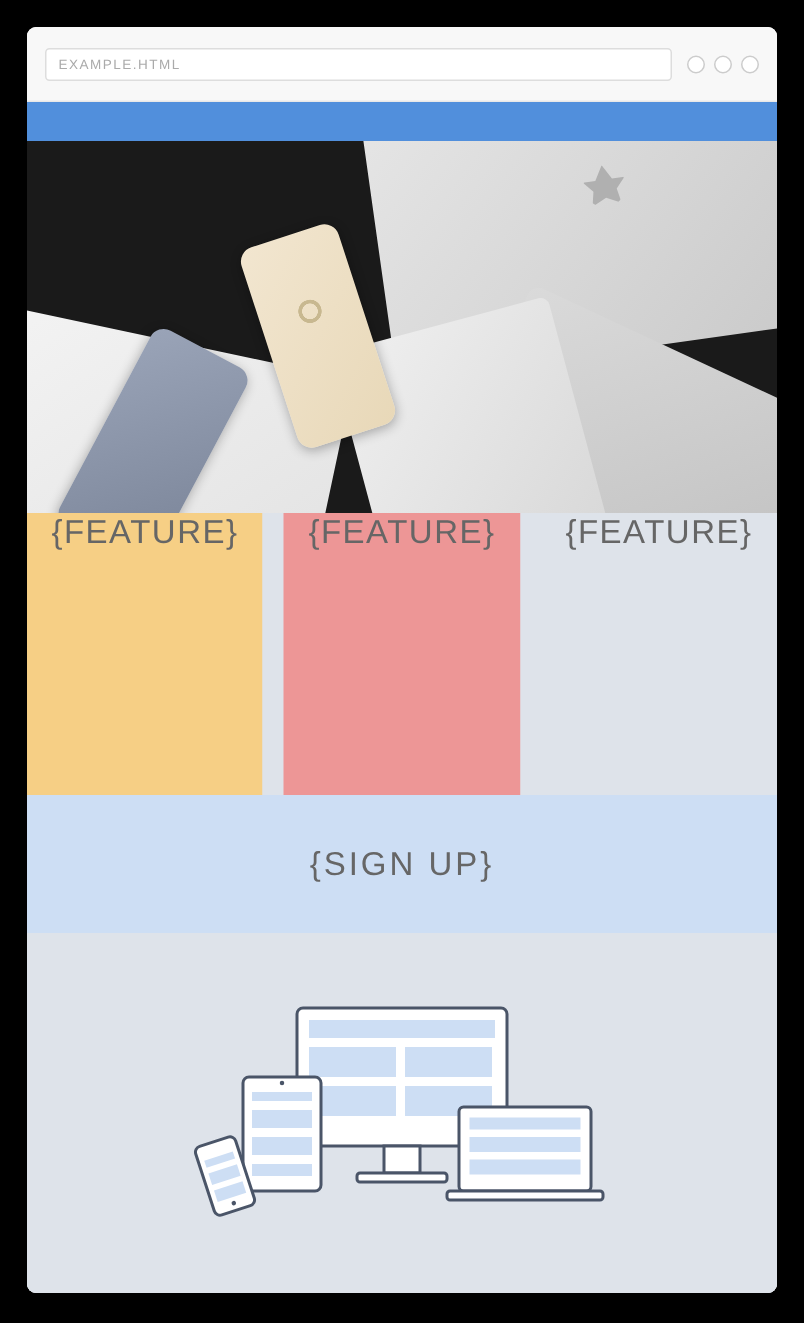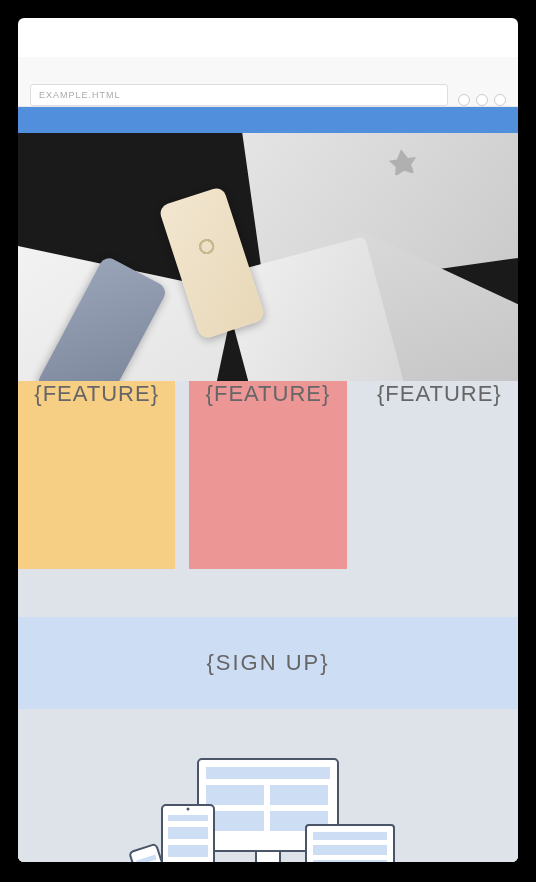--- a/index.html
+++ b/index.html
@@ -19,24 +19,23 @@
       background: #fff;
       border-radius: 6px;
       box-shadow: 4px 6px 0px rgba(0,0,0,0.35);
       overflow: hidden;
     }
     .browser-chrome {
       height: 50px;
       background: #f8f8f8;
       border-bottom: 1px solid #e8e8e8;
       display: flex;
-      align-items: flex-end;
+      align-items: center;
       padding: 0 12px;
       gap: 10px;
-      margin-top: 39px;
     }
     .url-bar {
       flex: 1;
       height: 22px;
       border: 1px solid #ddd;
       border-radius: 3px;
       padding: 0 8px;
       font-size: 9px;
       letter-spacing: 1px;
       color: #aaa;
@@ -158,21 +157,20 @@
       height: 92px;
       background: #cddef4;
       display: flex;
       align-items: center;
       justify-content: center;
       font-size: 22px;
       letter-spacing: 2px;
       color: #666;
       font-weight: 300;
       font-family: 'Trebuchet MS', sans-serif;
-      margin-top: 48px;
     }
     .illustration {
       height: 240px;
       background: #dee3ea;
       display: flex;
       align-items: center;
       justify-content: center;
       padding: 20px;
     }
     .illustration svg {

